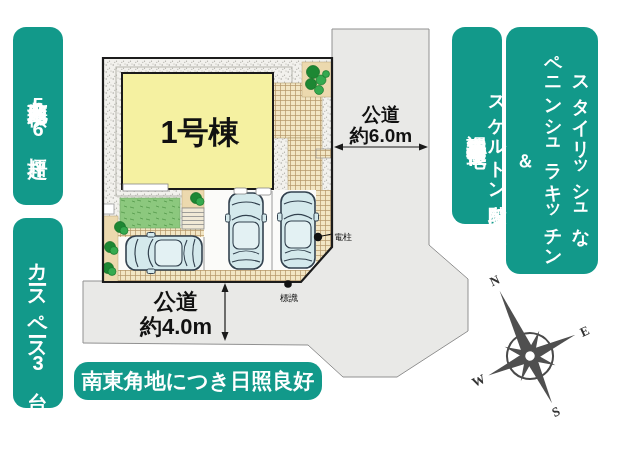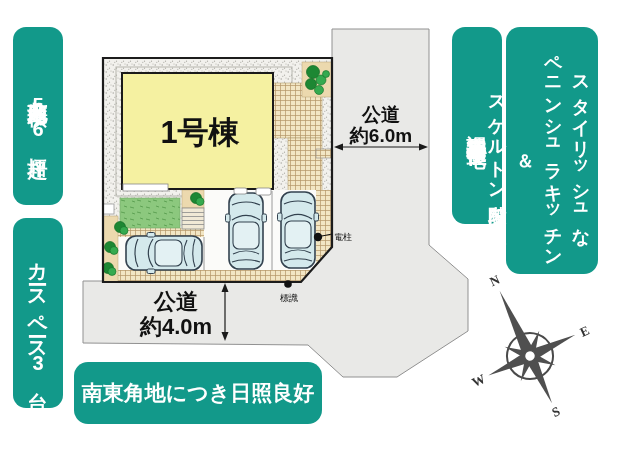--- a/index.html
+++ b/index.html
@@ -20,21 +20,21 @@
   #badge-car-space{left:13px;top:218px;width:50px;height:190px;}
   #badge-certified{left:452px;top:27px;width:50px;height:197px;}
   #badge-features{
     left:506px;top:27px;width:92px;height:247px;
     writing-mode:vertical-rl;text-orientation:upright;
     font-size:18px;font-weight:bold;letter-spacing:1px;
     display:block;line-height:1.55;padding:10px 4px;box-sizing:border-box;
     border-radius:14px;
   }
   #badge-features span{display:block;}
-  #badge-sun{left:74px;top:362px;width:248px;height:62px;font-size:21px;border-radius:14px;}
+  #badge-sun{left:74px;top:362px;width:248px;height:38px;font-size:21px;border-radius:14px;}
 </style>
 </head>
 <body>
 
 <div id="stage">
 
   <svg id="plan-svg" width="620" height="465" viewBox="0 0 620 465">
     <defs>
       <pattern id="stipple" width="7" height="7" patternUnits="userSpaceOnUse">
         <rect width="7" height="7" fill="#f2f1ed"></rect>

